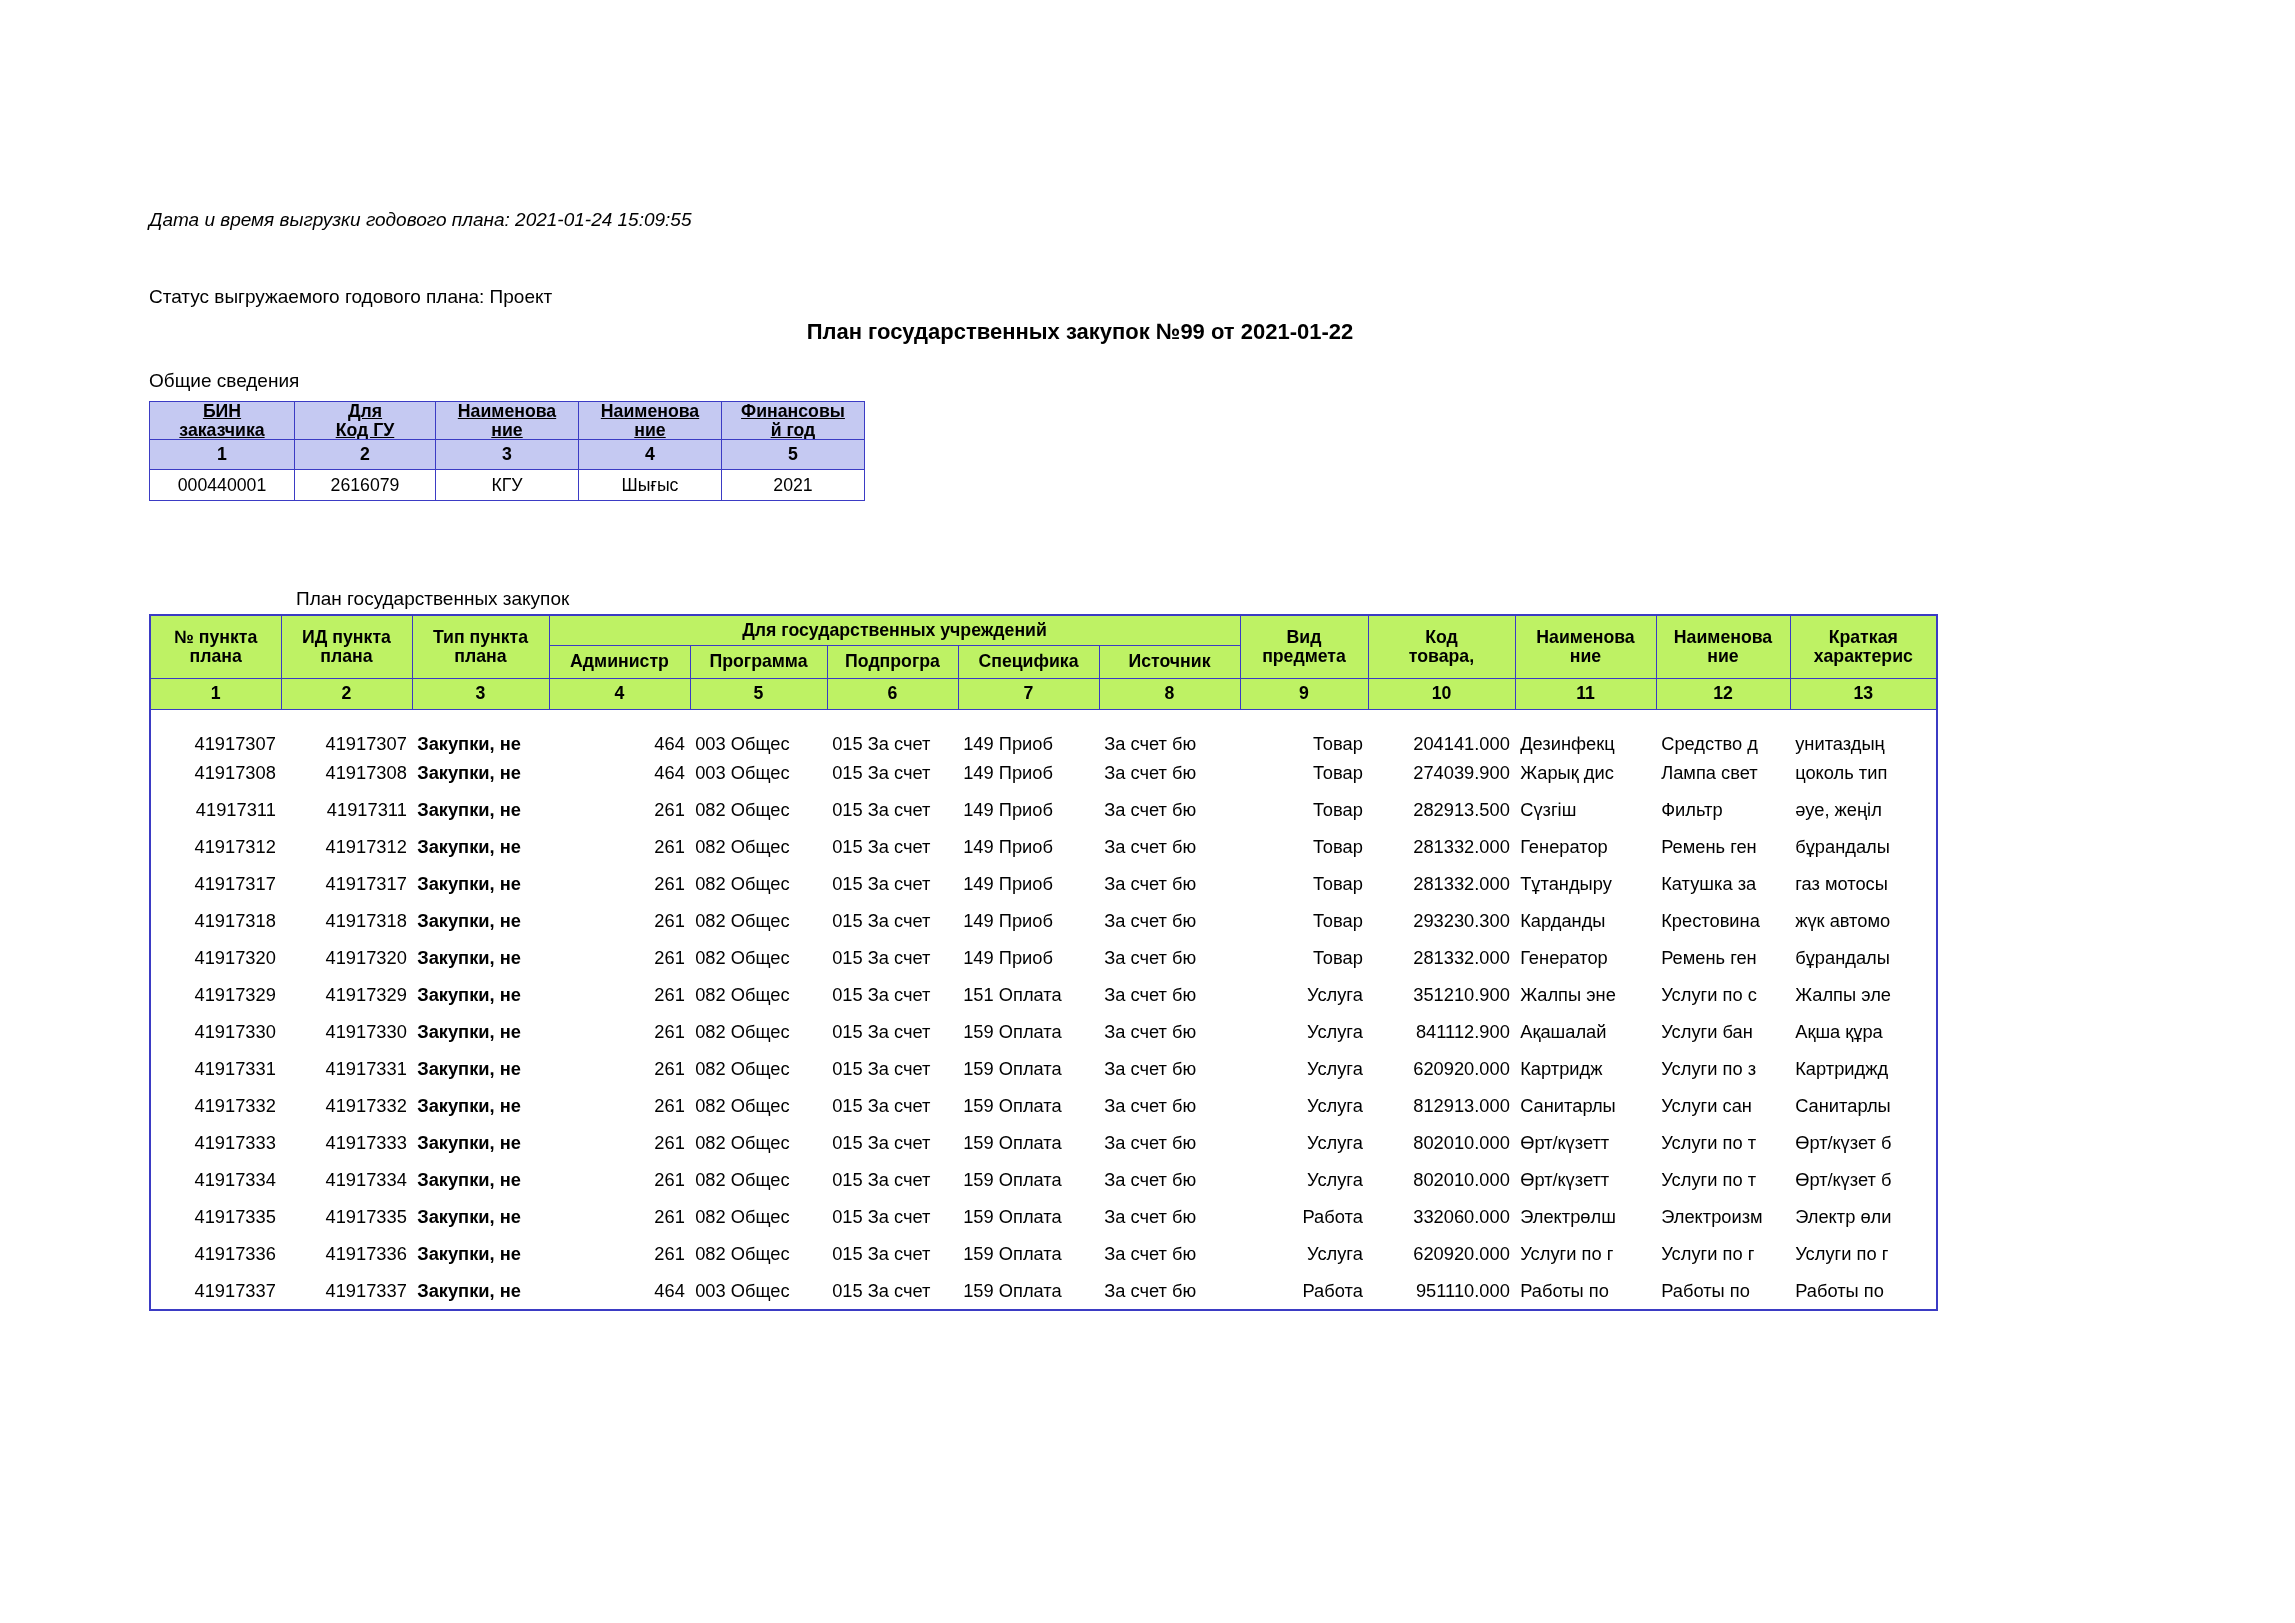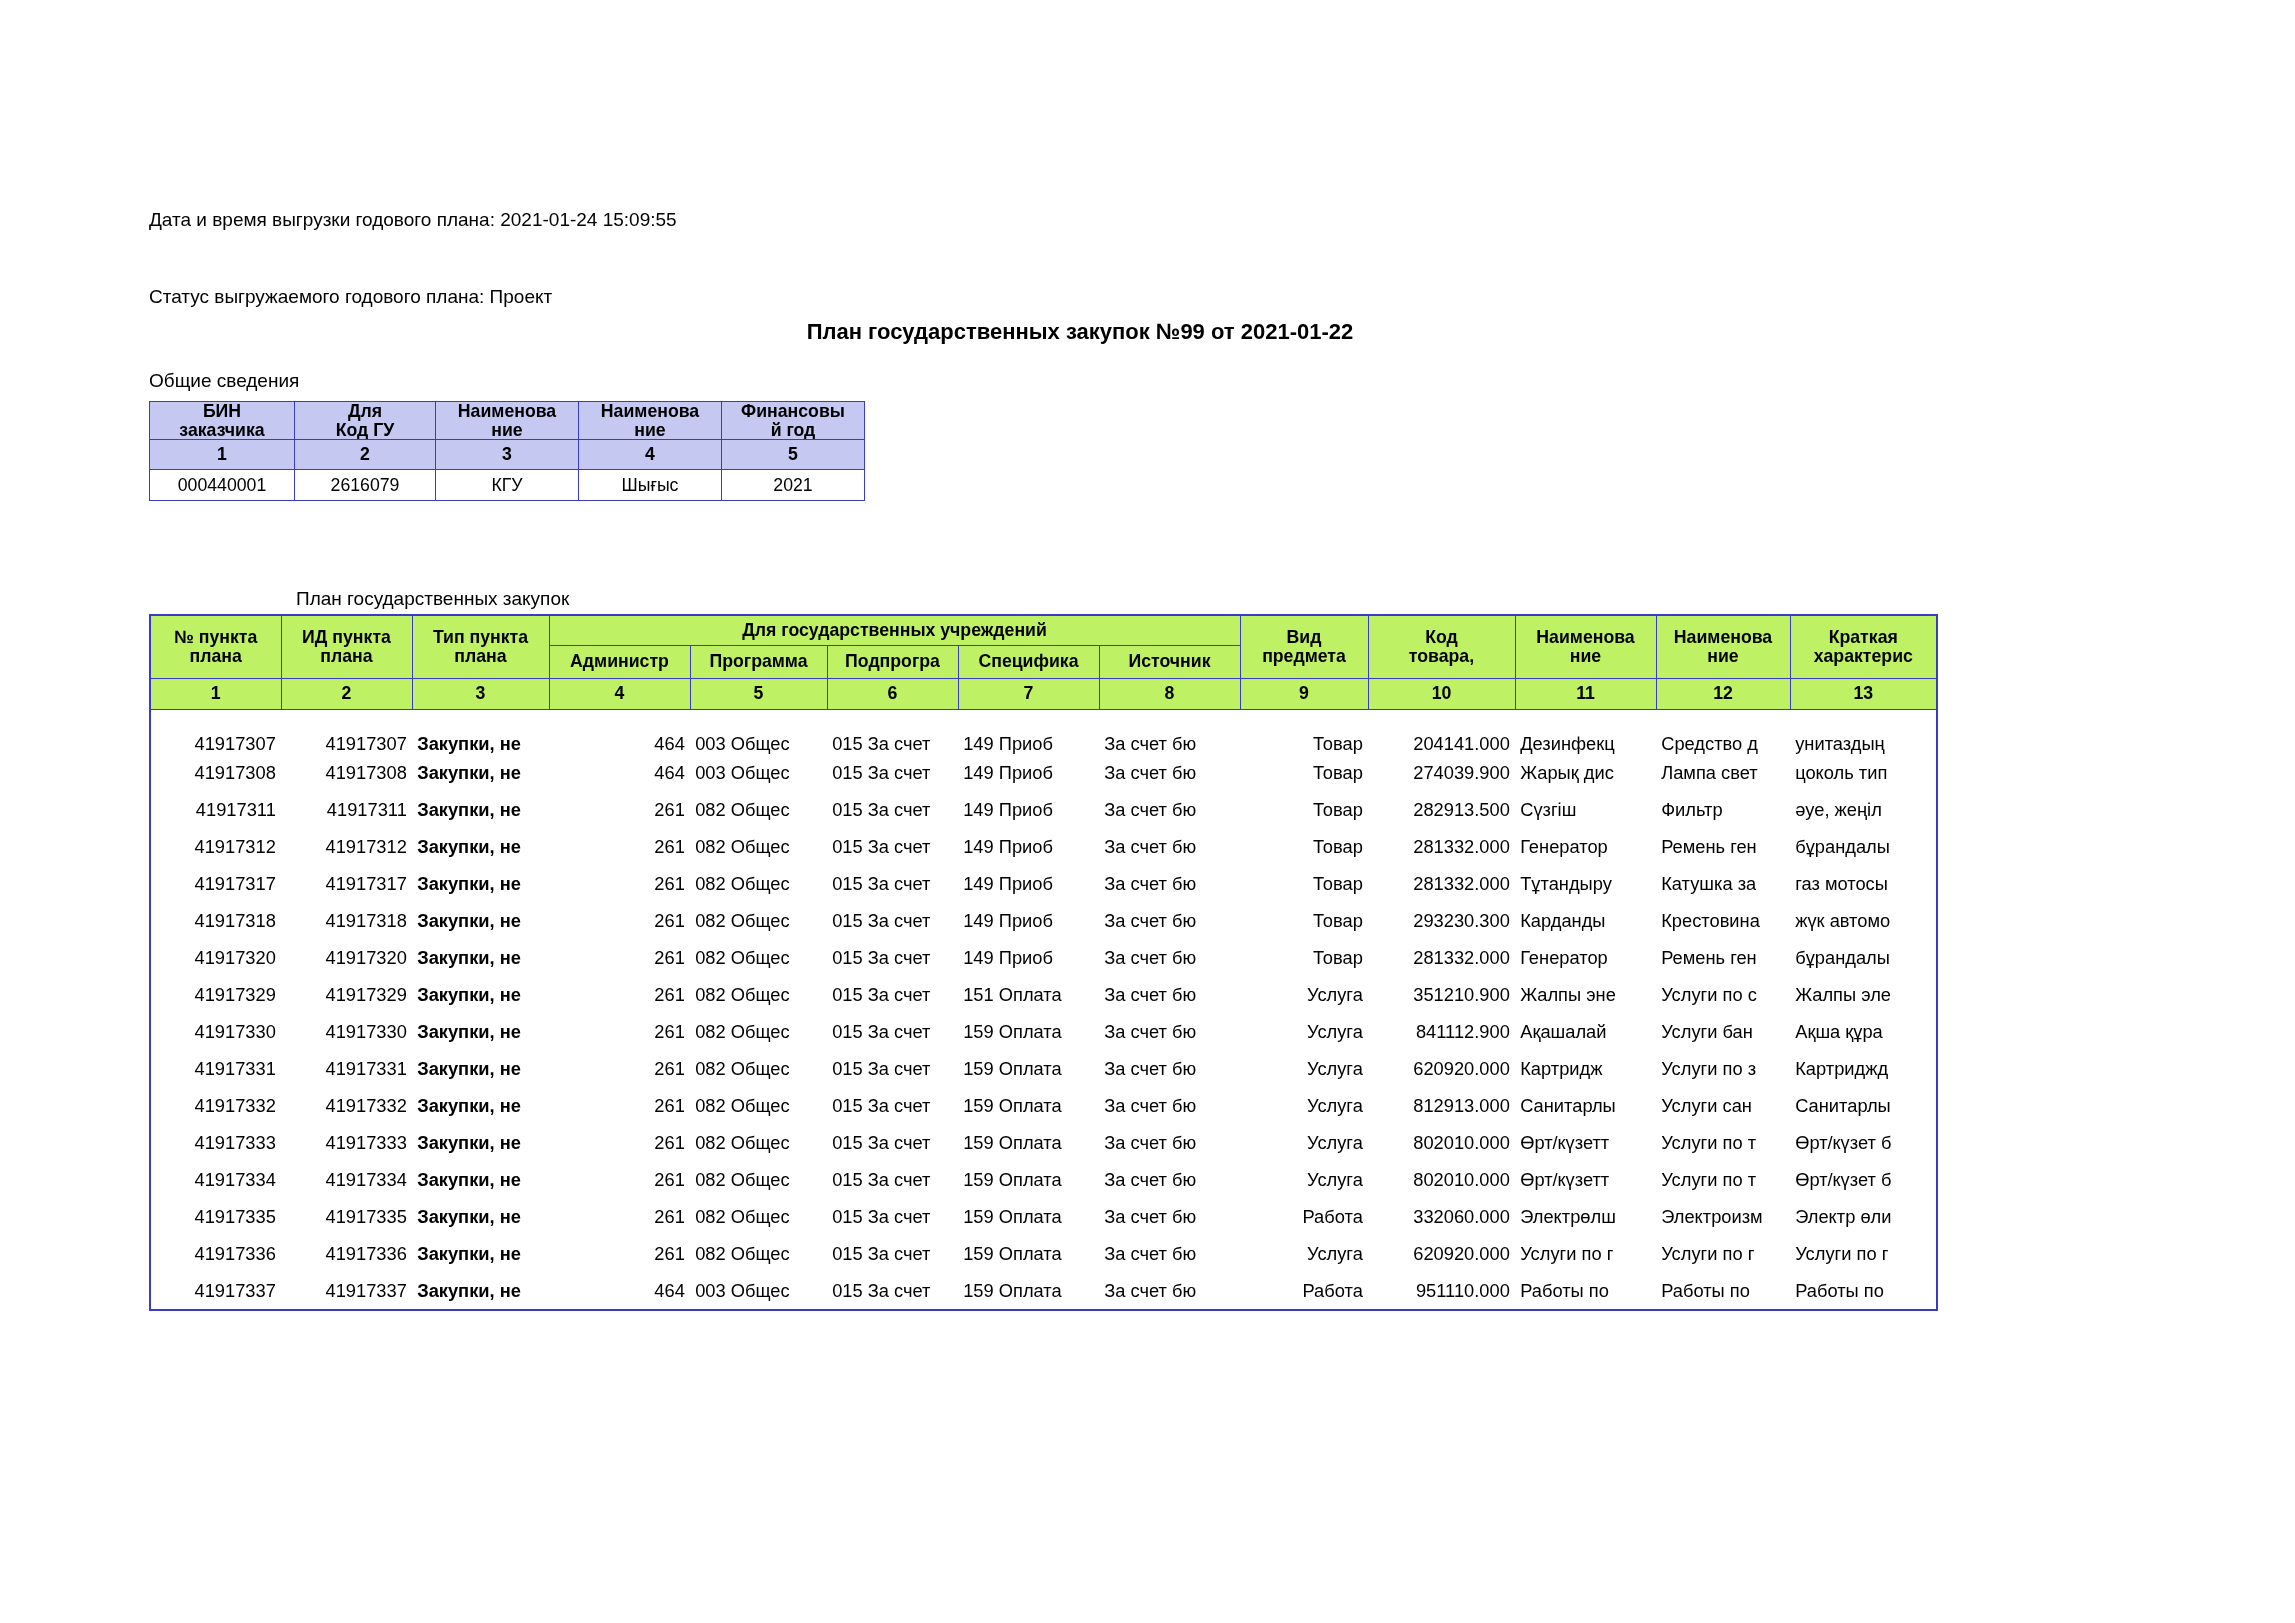--- a/index.html
+++ b/index.html
@@ -20,21 +20,21 @@
     left: 0; top: 0;
     width: 2295px;
     height: 1623px;
   }
   .meta {
     position: absolute;
     left: 149px;
     font-size: 19px;
     white-space: nowrap;
   }
-  #meta-line-1 { top: 209px; }
+  #meta-line-1 { top: 209px; font-style: italic; }
   #meta-line-2 { top: 250px; margin-top: 36px; }
 
   .doc-title {
     position: absolute;
     left: 0;
     top: 319px;
     width: 2160px;
     text-align: center;
     font-size: 22px;
     font-weight: bold;
@@ -66,20 +66,21 @@
     text-align: center;
     vertical-align: middle;
     height: 29px;
     box-sizing: border-box;
   }
   #general-table thead th {
     background: #c5c9f2;
     font-weight: bold;
     line-height: 1.05;
     height: 31px;
+    text-decoration: underline;
   }
   #general-table tr.numrow td {
     background: #c5c9f2;
     font-weight: bold;
     height: 30px;
   }
   #general-table tbody tr.datarow td {
     background: #ffffff;
     font-weight: normal;
     height: 31px;

